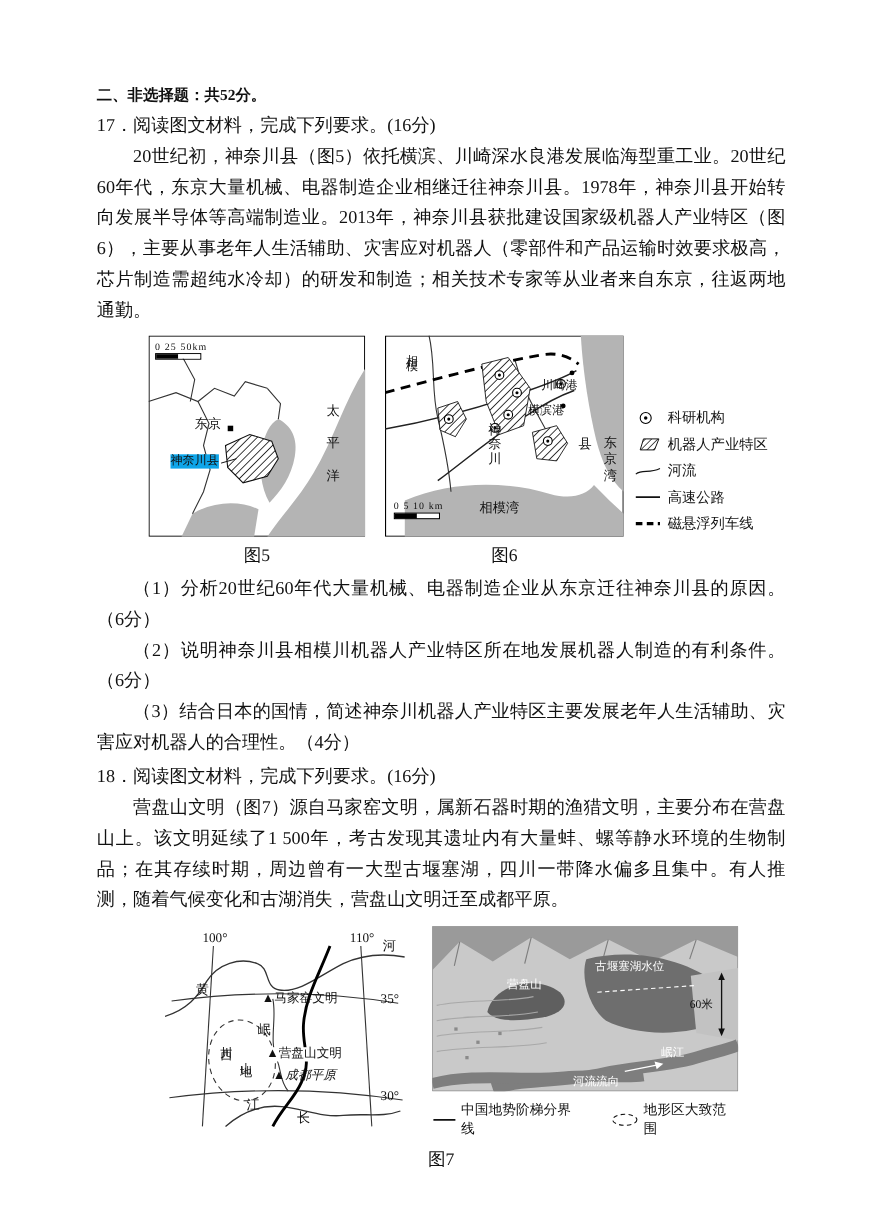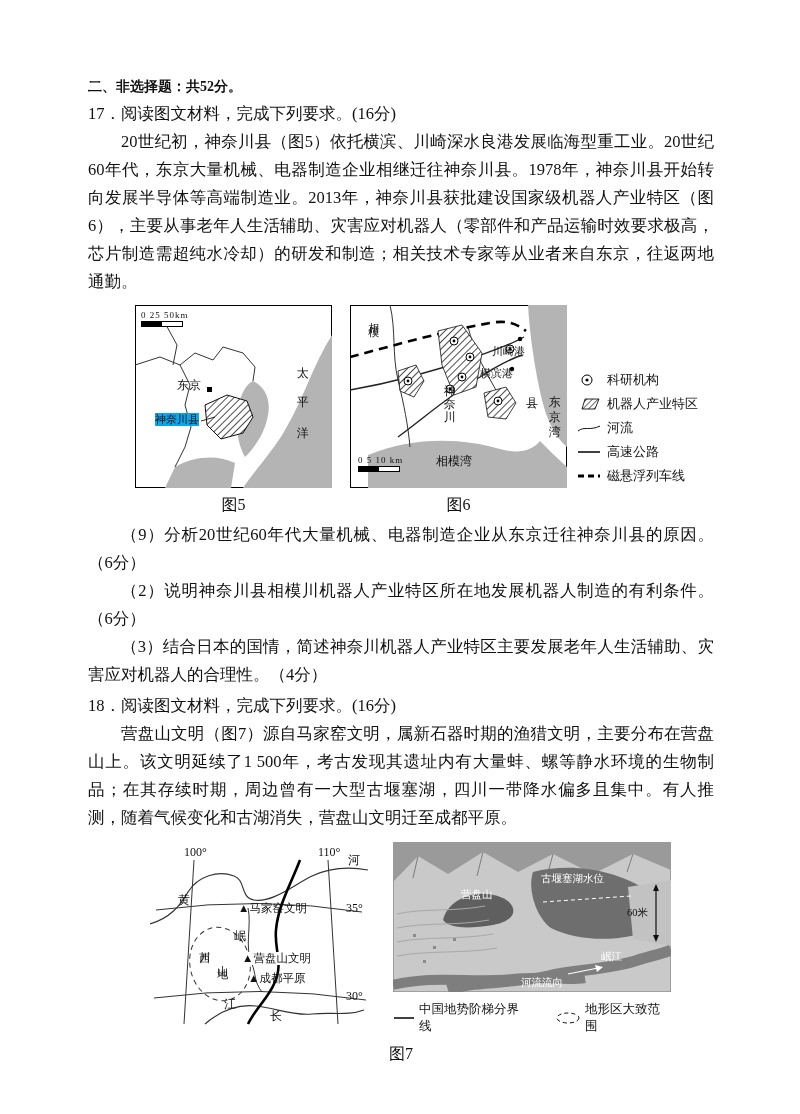--- a/index.html
+++ b/index.html
@@ -195,21 +195,21 @@
           <span class="lg-label">磁悬浮列车线</span>
         </div>
       </div>
     </div>
 
     <div class="caprow17">
       <span class="cap5">图5</span>
       <span class="cap6">图6</span>
     </div>
 
-    <p class="body">（9）分析20世纪60年代大量机械、电器制造企业从东京迁往神奈川县的原因。（6分）</p>
+    <p class="body">（1）分析20世纪60年代大量机械、电器制造企业从东京迁往神奈川县的原因。（6分）</p>
     <p class="body">（2）说明神奈川县相模川机器人产业特区所在地发展机器人制造的有利条件。（6分）</p>
     <p class="body">（3）结合日本的国情，简述神奈川机器人产业特区主要发展老年人生活辅助、灾害应对机器人的合理性。（4分）</p>
 
     <div class="q-title" style="margin-top:6px;">18．阅读图文材料，完成下列要求。(16分)</div>
     <p class="body">营盘山文明（图7）源自马家窑文明，属新石器时期的渔猎文明，主要分布在营盘山上。该文明延续了1 500年，考古发现其遗址内有大量蚌、螺等静水环境的生物制品；在其存续时期，周边曾有一大型古堰塞湖，四川一带降水偏多且集中。有人推测，随着气候变化和古湖消失，营盘山文明迁至成都平原。</p>
 
     <div class="figrow18">
 
       <div class="fig7map">
         <svg width="218" height="180" viewBox="0 0 218 180">
@@ -227,21 +227,21 @@
         <div class="lbl" style="left:168px;top:0;text-align:center;">110°</div>
         <div class="lbl" style="left:196px;top:56px;">35°</div>
         <div class="lbl" style="left:196px;top:144px;">30°</div>
         <div class="lbl" style="left:28px;top:48px;">黄</div>
         <div class="lbl" style="left:198px;top:8px;">河</div>
         <div class="lbl" style="left:84px;top:84px;">岷</div>
         <div class="lbl" style="left:74px;top:152px;">江</div>
         <div class="lbl" style="left:120px;top:164px;">长</div>
         <div class="lbl" style="left:88px;top:56px;font-size:11.5px;">▲马家窑文明</div>
         <div class="lbl" style="left:92px;top:106px;font-size:11.5px;background:#fff;">▲营盘山文明</div>
-        <div class="lbl" style="left:98px;top:126px;font-size:11.5px;">▲成都平原</div>
+        <div class="lbl" style="left:98px;top:126px;font-size:11.5px;font-style:italic;">▲成都平原</div>
         <div class="lbl vert" style="left:48px;top:96px;font-size:11px;letter-spacing:3px;">川西</div>
         <div class="lbl vert" style="left:66px;top:110px;font-size:11px;letter-spacing:3px;">山地</div>
       </div>
 
       <div class="fig7right">
         <div class="fig7photo">
           <svg width="278" height="150" viewBox="0 0 278 150">
             <rect width="278" height="150" fill="#c9c9c9" stroke="#777" stroke-width="1"></rect>
             <path d="M0,40 L25,14 L55,32 L90,10 L125,30 L160,12 L200,32 L240,12 L278,28 L278,0 L0,0 Z" fill="#9a9a9a"></path>
             <g stroke="#7c7c7c" stroke-width="1">

